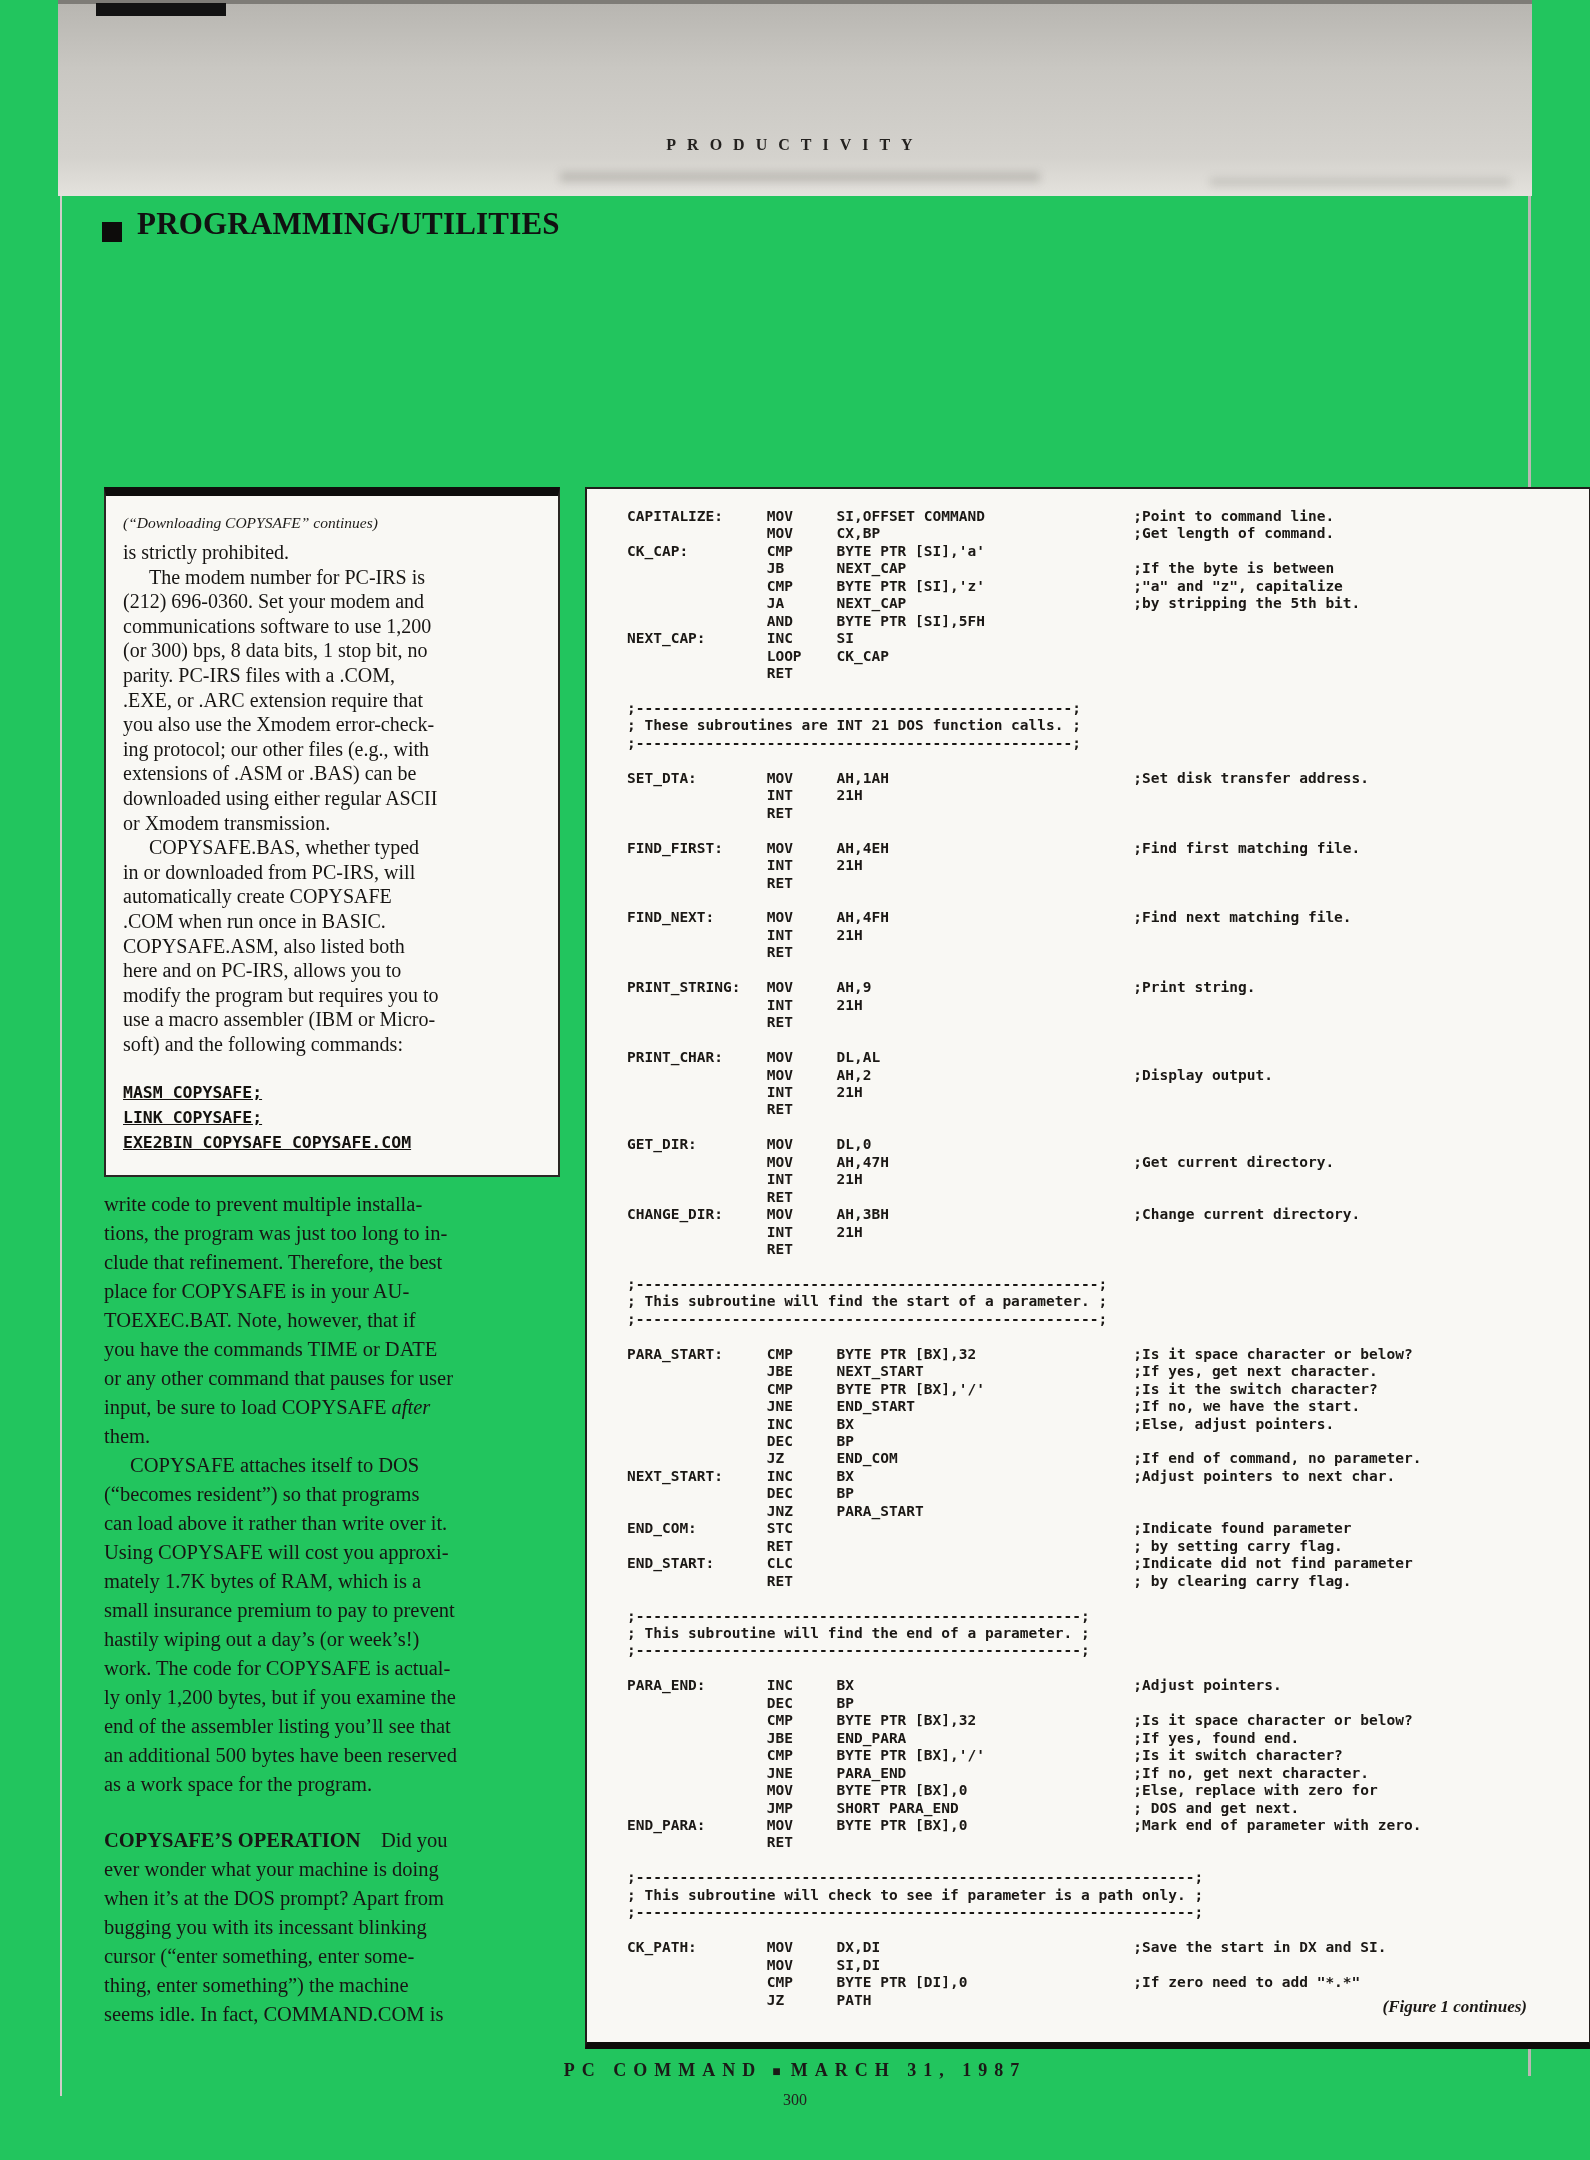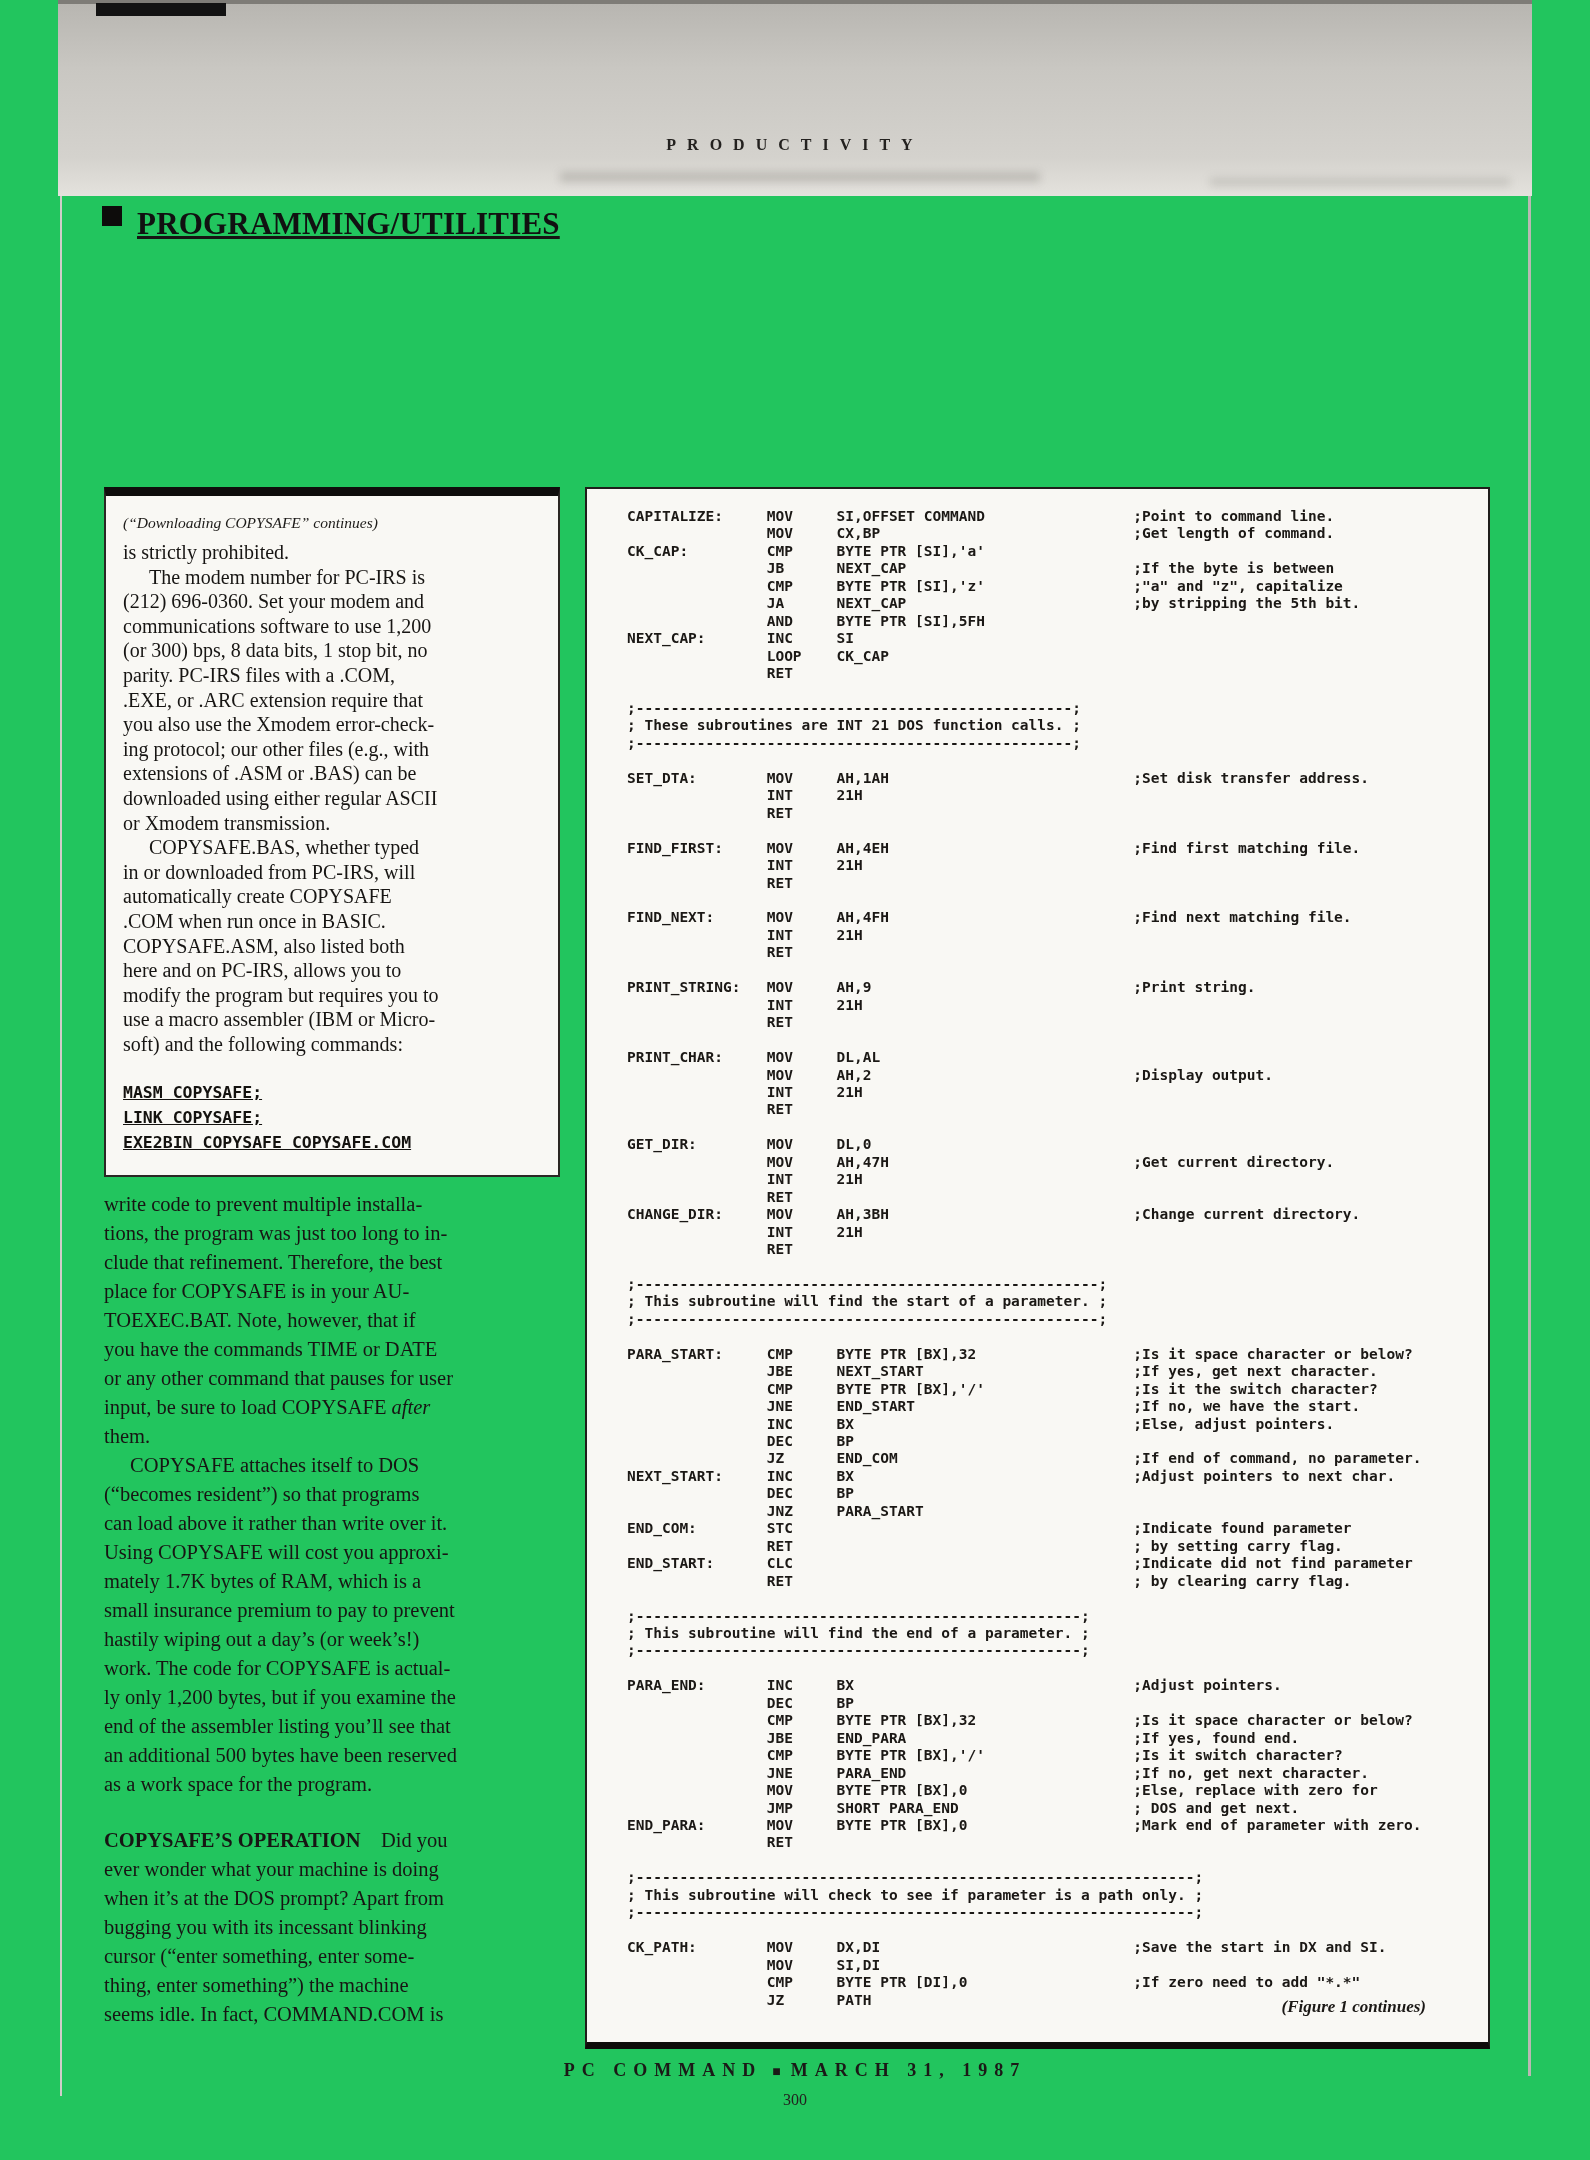--- a/index.html
+++ b/index.html
@@ -7,21 +7,21 @@
   .page{position:relative;width:1590px;height:2160px;background:#22c55e;overflow:hidden;
         font-family:"Liberation Serif",serif;color:#171513;}
   .top-band{position:absolute;left:58px;top:0;width:1474px;height:196px;
         background:linear-gradient(180deg,#b7b5b0 0%,#c9c7c2 35%,#d4d2cd 80%,#e4e2dd 100%);}
   .top-band-edge{position:absolute;left:0;top:0;width:100%;height:4px;background:#7e7c77;}
   .scan-bar{position:absolute;left:38px;top:3px;width:130px;height:13px;background:#121212;}
   .kicker{position:absolute;left:0;width:100%;top:136px;text-align:center;
         font-size:16px;font-weight:bold;letter-spacing:11px;color:#23211f;}
   .smudge1{position:absolute;left:560px;top:172px;width:480px;height:10px;background:rgba(110,108,102,.28);filter:blur(4px);}
   .smudge2{position:absolute;left:1210px;top:178px;width:300px;height:8px;background:rgba(110,108,102,.22);filter:blur(4px);}
-  .section-heading{position:absolute;left:102px;top:206px;display:flex;align-items:flex-start;gap:15px;text-decoration:underline;}
+  .section-heading{position:absolute;left:102px;top:206px;display:flex;align-items:flex-end;gap:15px;}
   .bullet-sq{width:20px;height:20px;background:#0d0c0b;flex:0 0 auto;}
   .heading-text{font-size:31px;font-weight:bold;letter-spacing:.2px;white-space:nowrap;color:#111;}
   .frame-left{position:absolute;left:60px;top:196px;width:2px;height:1900px;background:#cfcdc8;}
   .frame-right{position:absolute;left:1528px;top:196px;width:3px;height:1880px;background:#bab8b3;}
 
   .sidebar-box{position:absolute;left:104px;top:487px;width:456px;box-sizing:border-box;
         border:2px solid #2b2724;border-top:9px solid #0f0d0c;background:#f9f8f4;
         padding:16px 15px 16px 17px;}
   .cont-note{font-style:italic;font-size:15.5px;margin:2px 0 8px 0;color:#1d1b19;}
   .box-paras .para{font-size:20px;line-height:24.6px;}
@@ -29,21 +29,21 @@
   .indent{text-indent:26px;}
   .seg-i{font-style:italic;}
   .seg-b{font-weight:bold;}
   .commands{font-family:"DejaVu Sans Mono",monospace;font-weight:bold;font-size:16.5px;
         line-height:25px;margin:24px 0 4px 0;color:#14120f;text-decoration:underline;}
 
   .article-body{position:absolute;left:104px;top:1190px;width:458px;}
   .article-body .para{font-size:20.5px;line-height:29px;}
   .spaced{margin-top:27px;}
 
-  .figure-box{position:absolute;left:585px;top:487px;width:905px;height:1562px;box-sizing:border-box;
+  .figure-box{position:absolute;left:585px;top:487px;width:1006px;height:1562px;box-sizing:border-box;
         border:2px solid #201e1b;border-bottom:7px solid #0e0c0a;background:#f9f8f4;}
   .listing{position:absolute;left:40px;top:19px;margin:0;
         font-family:"DejaVu Sans Mono",monospace;font-weight:bold;font-size:14.5px;
         line-height:17.45px;color:#1b1815;}
   .fig-note{position:absolute;right:62px;bottom:25px;font-style:italic;font-weight:600;font-size:17px;color:#1b1815;}
 
   .footer{position:absolute;left:0;width:100%;top:2060px;text-align:center;
         font-size:18px;font-weight:600;letter-spacing:7px;color:#1b1917;}
   .footer .sep{font-size:14px;letter-spacing:0;padding:0 10px;}
   .page-num{position:absolute;left:0;width:100%;top:2091px;text-align:center;font-size:16px;color:#23211f;}

